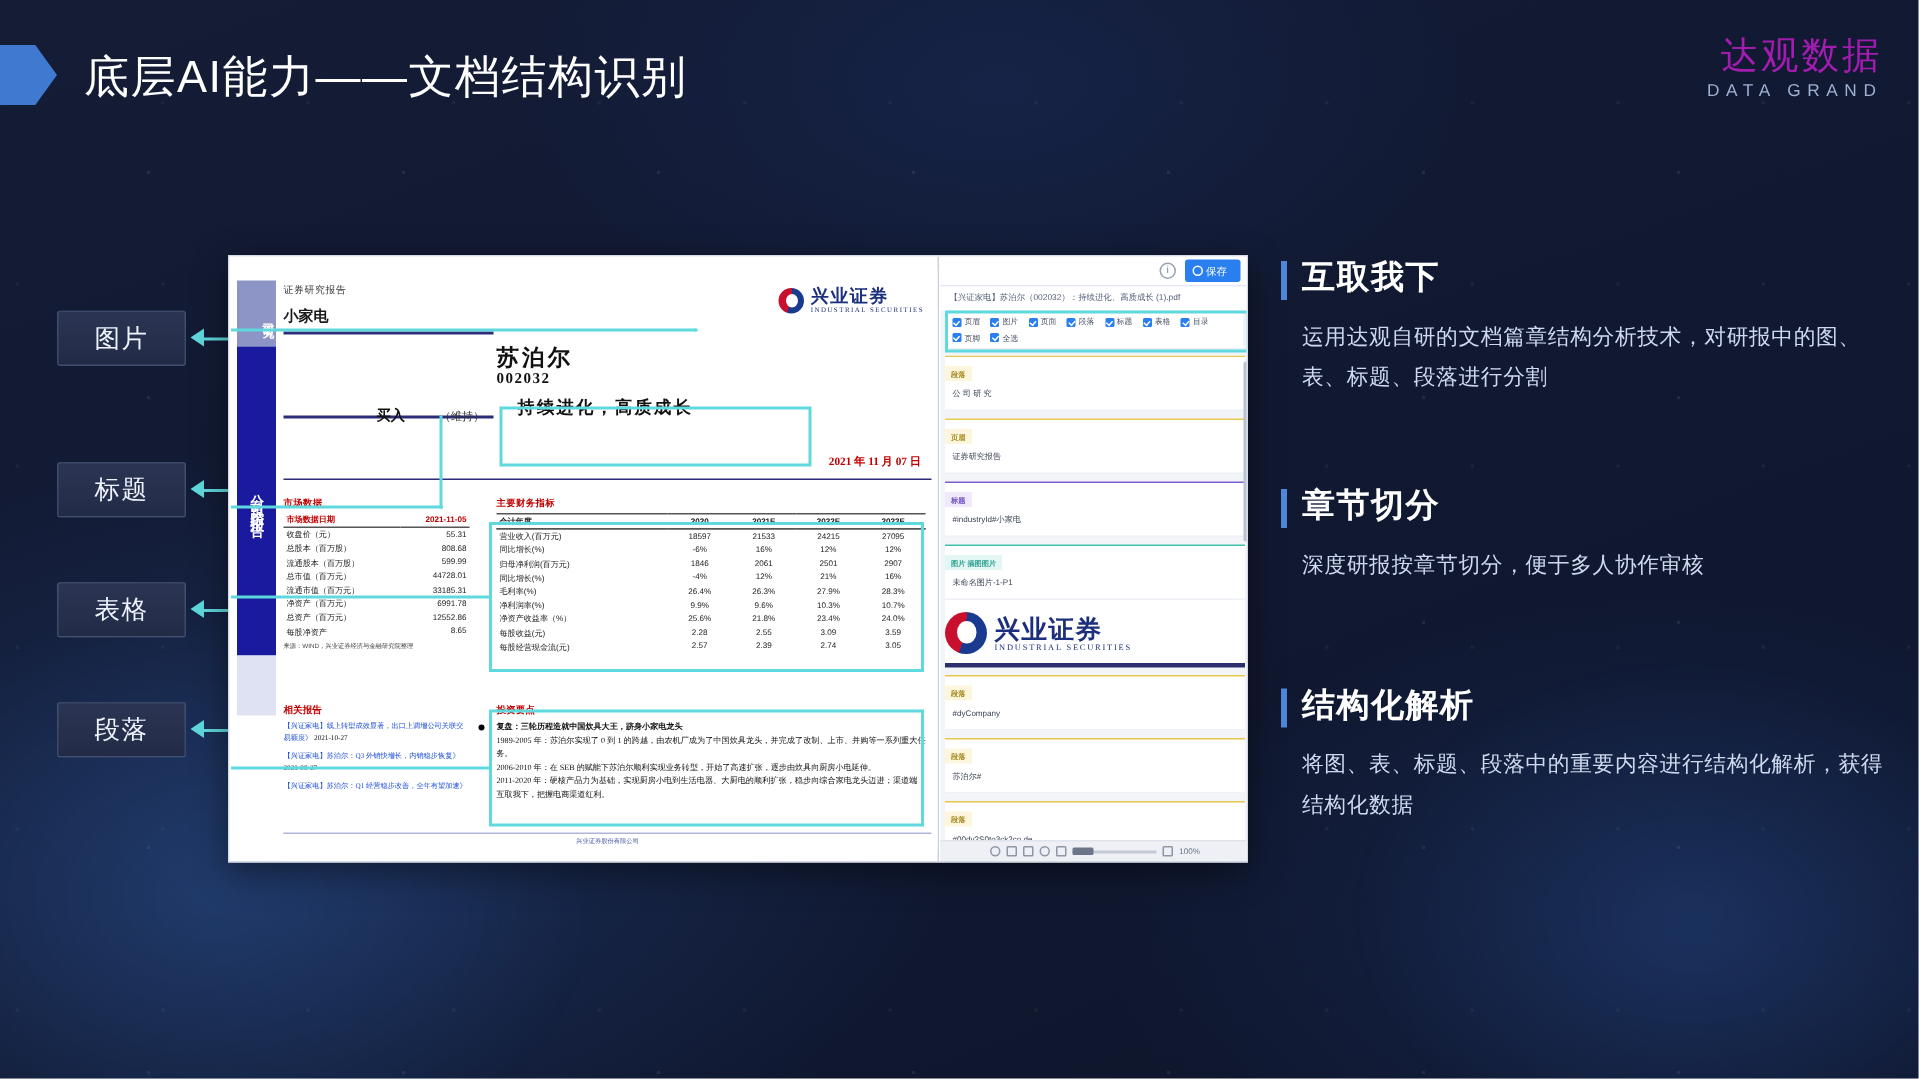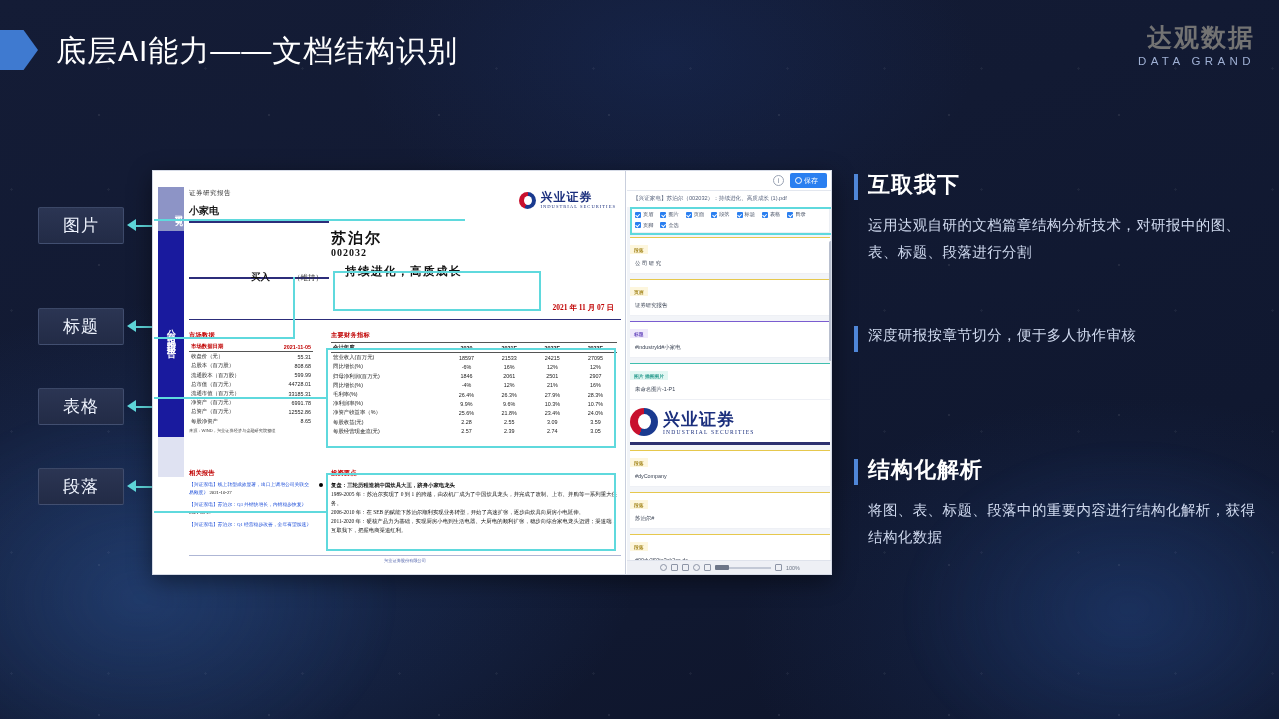--- a/index.html
+++ b/index.html
@@ -38,21 +38,21 @@
     position:absolute; left:0; top:30px; width:38px; height:40px;
     background:#3f7ad0;
     clip-path: polygon(0 0, 62% 0, 100% 50%, 62% 100%, 0 100%);
   }
   .page-title {
     position:absolute; left:56px; top:31px;
     font-size:30px; color:#ffffff; letter-spacing:1px; font-weight:400;
     white-space:nowrap;
   }
   .brand { position:absolute; right:24px; top:22px; text-align:right; }
-  .brand-cn { font-size:25px; color:#737373; letter-spacing:2px; font-weight:700; line-height:30px;}
+  .brand-cn { font-size:25px; color:#a21caf; letter-spacing:2px; font-weight:400; line-height:30px;}
   .brand-en { font-size:11.5px; color:#9fb0d4; letter-spacing:4.4px; line-height:18px; }
 
   
   .chip {
     position:absolute; width:86px; height:37px;
     background: linear-gradient(180deg, #2b3553 0%, #222b46 100%);
     border:1px solid rgba(150,175,220,0.22);
     border-radius:2px;
     color:#eef3fd; font-size:17px;
     display:flex; align-items:center; justify-content:center;
@@ -529,19 +529,20 @@
   <div style="position:absolute; left:477px; top:36px; width:203px; height:28px; border:2px solid #5fd9dd;"></div>
 </div>
 
 <div class="feat feat-1">
   <div class="bar"></div>
   <h3>互取我下</h3>
   <p>运用达观自研的文档篇章结构分析技术，对研报中的图、表、标题、段落进行分割</p>
 </div>
 <div class="feat feat-2">
   <div class="bar"></div>
+  <h3>章节切分</h3>
   <p>深度研报按章节切分，便于多人协作审核</p>
 </div>
 <div class="feat feat-3">
   <div class="bar"></div>
   <h3>结构化解析</h3>
   <p>将图、表、标题、段落中的重要内容进行结构化解析，获得结构化数据</p>
 </div>
 
 </body></html>

